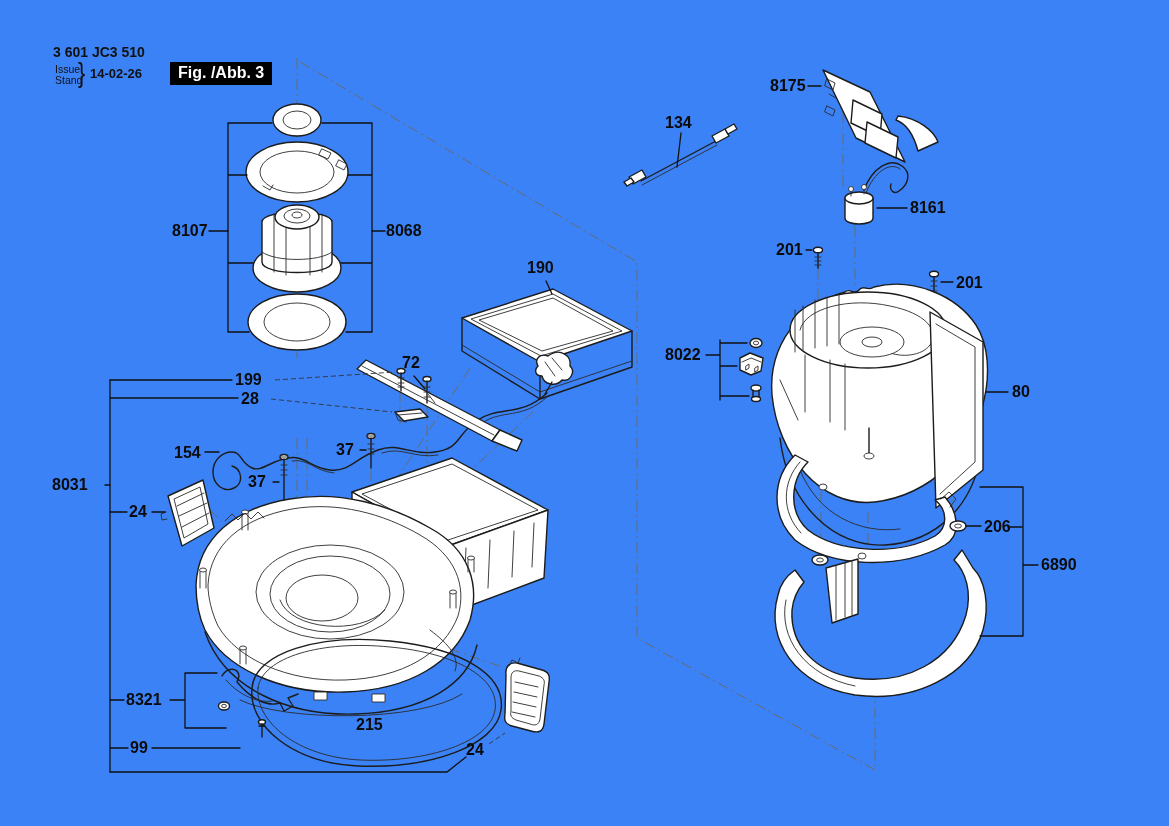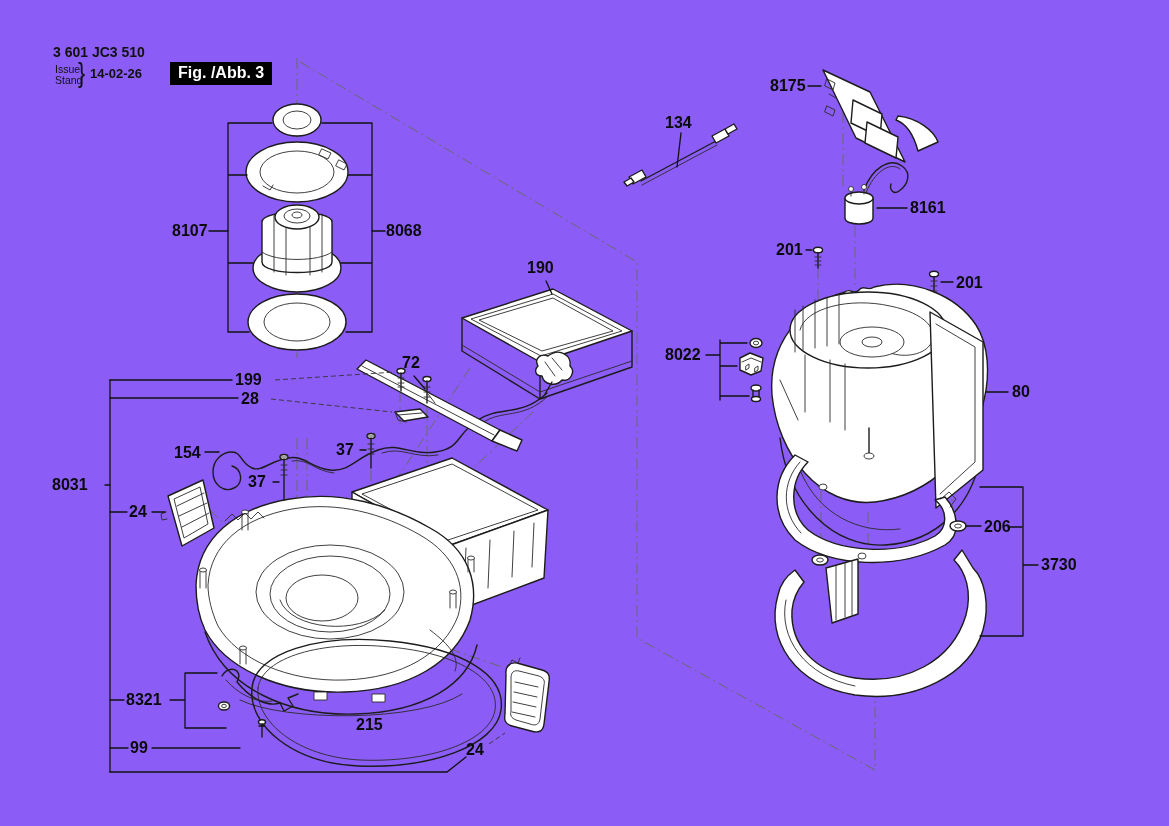--- a/index.html
+++ b/index.html
@@ -1,16 +1,16 @@
 <!DOCTYPE html>
 <html><head>
 <meta charset="utf-8">
 <style>
   html,body{margin:0;padding:0;background:#e8e8e8;}
-  .sheet{position:relative;width:1169px;height:826px;background:#8b5cf6;overflow:hidden;
+  .sheet{position:relative;width:1169px;height:826px;background:#3b82f6;overflow:hidden;
          font-family:"Liberation Sans","DejaVu Sans",sans-serif;text-decoration:underline;}
   .sheet svg{position:absolute;left:0;top:0;}
   
   .ln{fill:none;stroke:#1c1c1c;stroke-width:1.4;stroke-linecap:round;stroke-linejoin:round;}
   .thin{fill:none;stroke:#2a2a2a;stroke-width:0.9;stroke-linecap:round;stroke-linejoin:round;}
   .wh{fill:#ffffff;stroke:#1c1c1c;stroke-width:1.4;stroke-linecap:round;stroke-linejoin:round;}
   .whthin{fill:#ffffff;stroke:#2a2a2a;stroke-width:0.9;}
   .cl{fill:none;stroke:#6a6a6a;stroke-width:1;stroke-dasharray:11 4 2 4;}
   .ld{fill:none;stroke:#111;stroke-width:1.3;stroke-linecap:round;}
   .dsh{fill:none;stroke:#333;stroke-width:0.9;stroke-dasharray:5 3;}
@@ -343,21 +343,21 @@
 <div class="callout" style="left:386px;top:222px">8068</div>
 <div class="callout" style="left:527px;top:259px">190</div>
 <div class="callout" style="left:665px;top:114px">134</div>
 <div class="callout" style="left:770px;top:77px">8175</div>
 <div class="callout" style="left:910px;top:199px">8161</div>
 <div class="callout" style="left:776px;top:241px">201</div>
 <div class="callout" style="left:956px;top:274px">201</div>
 <div class="callout" style="left:665px;top:346px">8022</div>
 <div class="callout" style="left:1012px;top:383px">80</div>
 <div class="callout" style="left:984px;top:518px">206</div>
-<div class="callout" style="left:1041px;top:556px">3730</div>
+<div class="callout" style="left:1041px;top:556px">6890</div>
 <div class="callout" style="left:402px;top:354px">72</div>
 <div class="callout" style="left:235px;top:371px">199</div>
 <div class="callout" style="left:241px;top:390px">28</div>
 <div class="callout" style="left:174px;top:444px">154</div>
 <div class="callout" style="left:248px;top:473px">37</div>
 <div class="callout" style="left:336px;top:441px">37</div>
 <div class="callout" style="left:52px;top:476px">8031</div>
 <div class="callout" style="left:129px;top:503px">24</div>
 <div class="callout" style="left:126px;top:691px">8321</div>
 <div class="callout" style="left:356px;top:716px">215</div>

